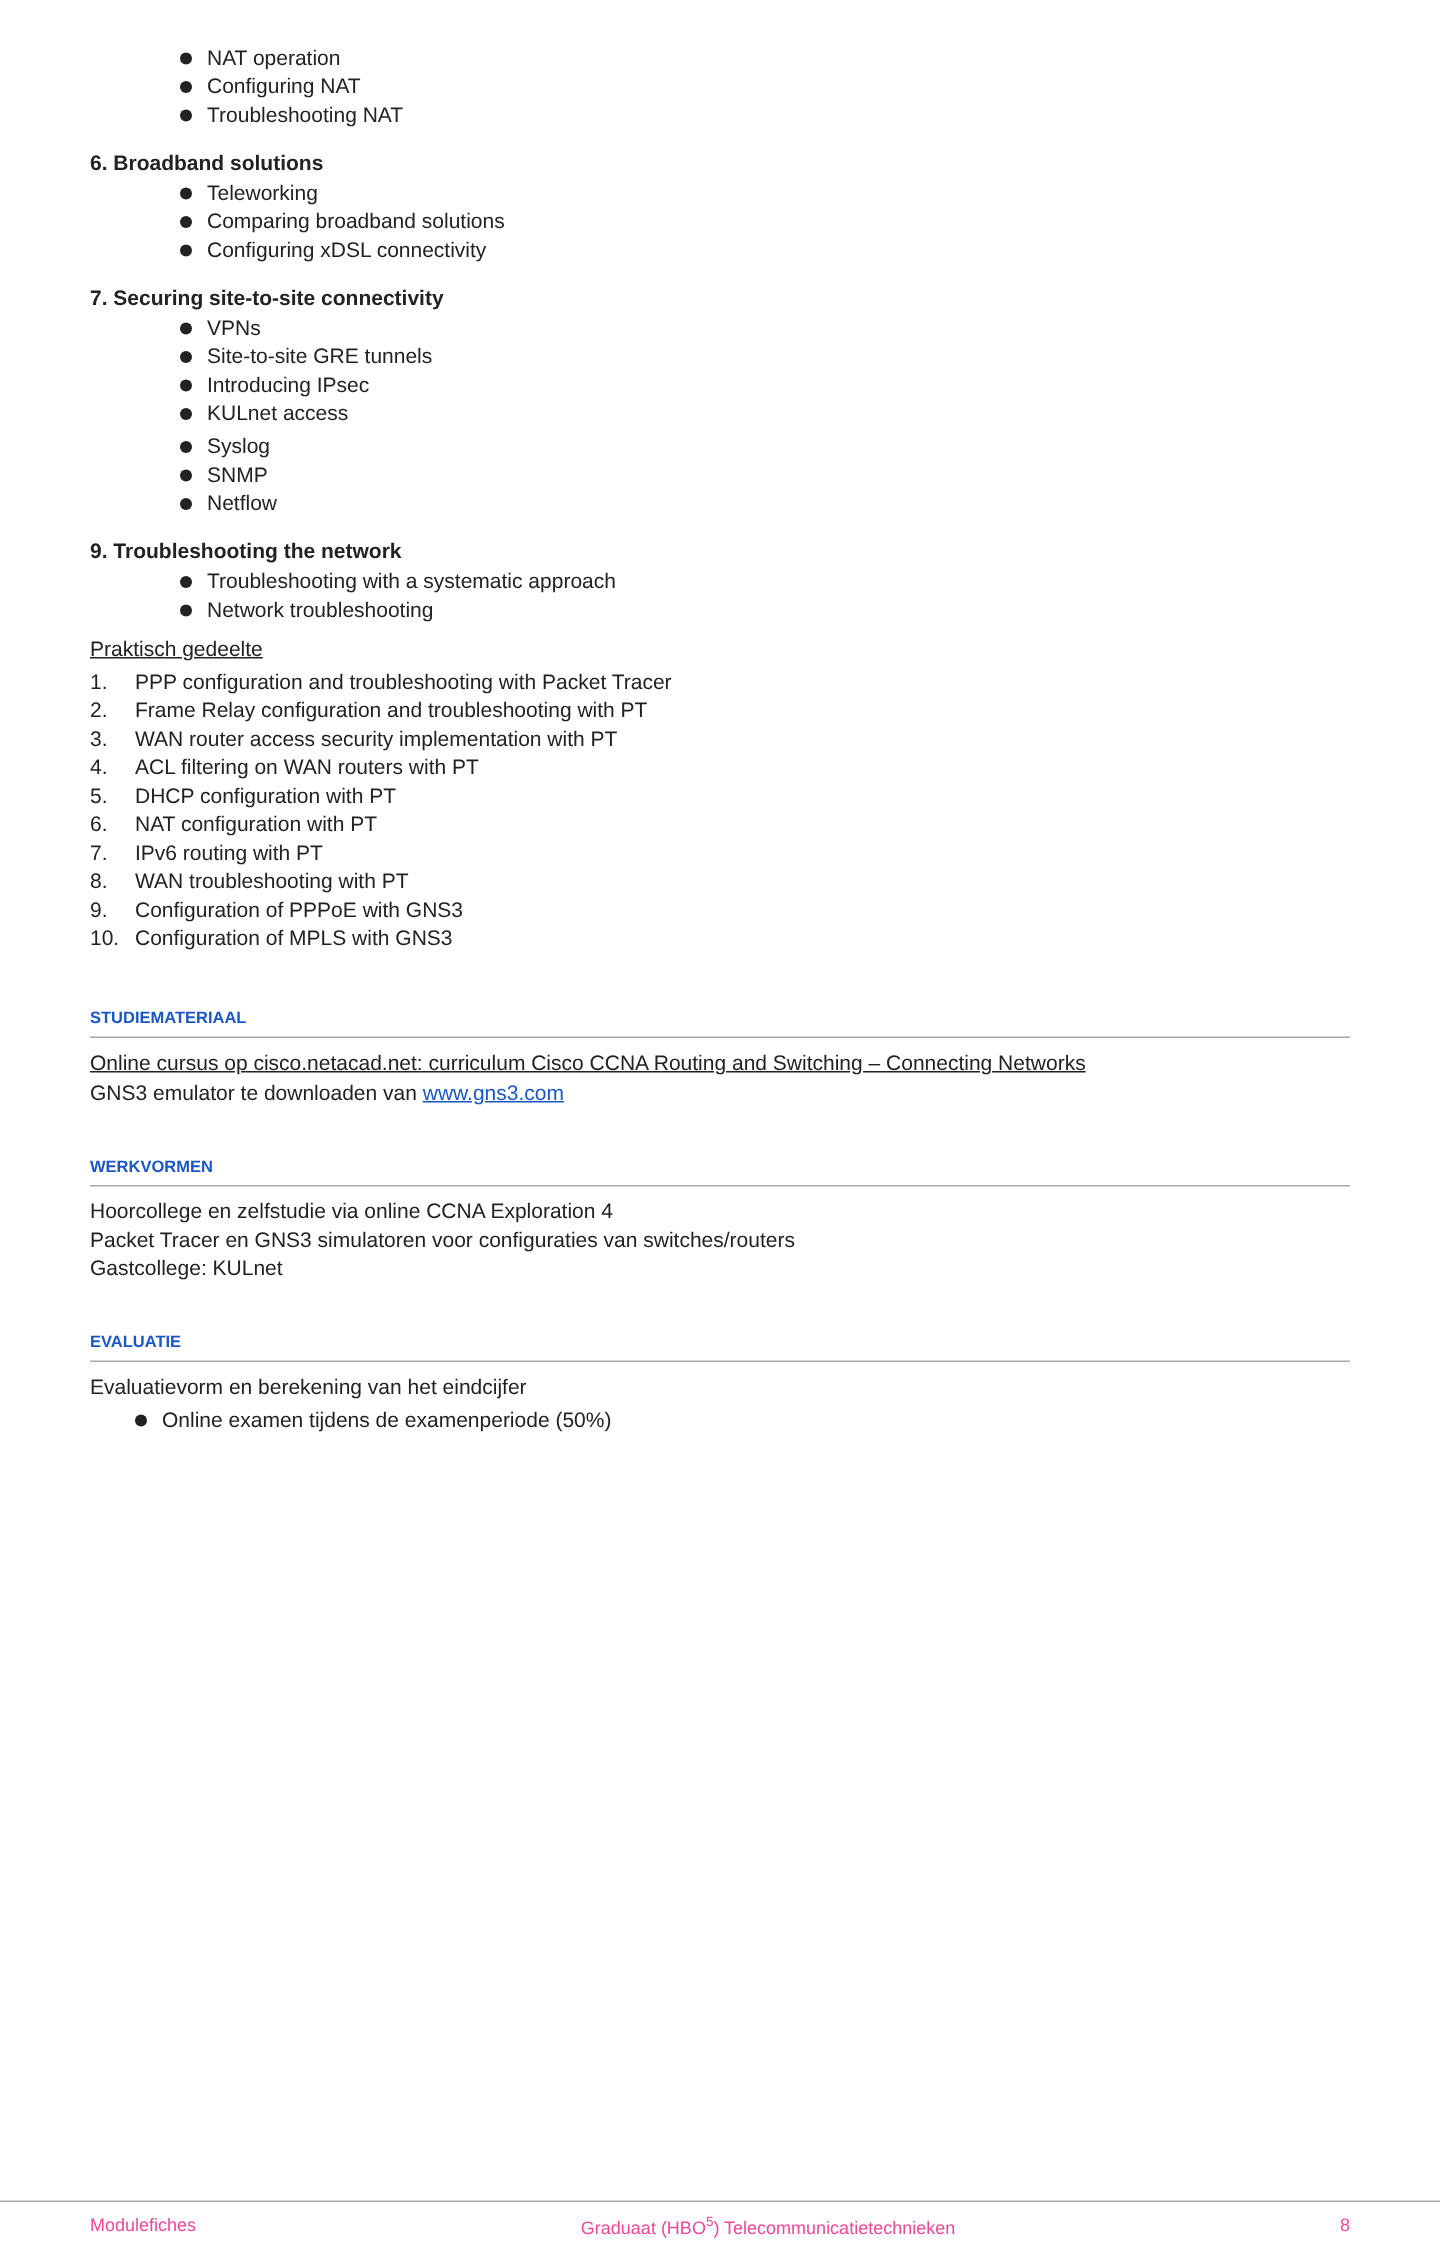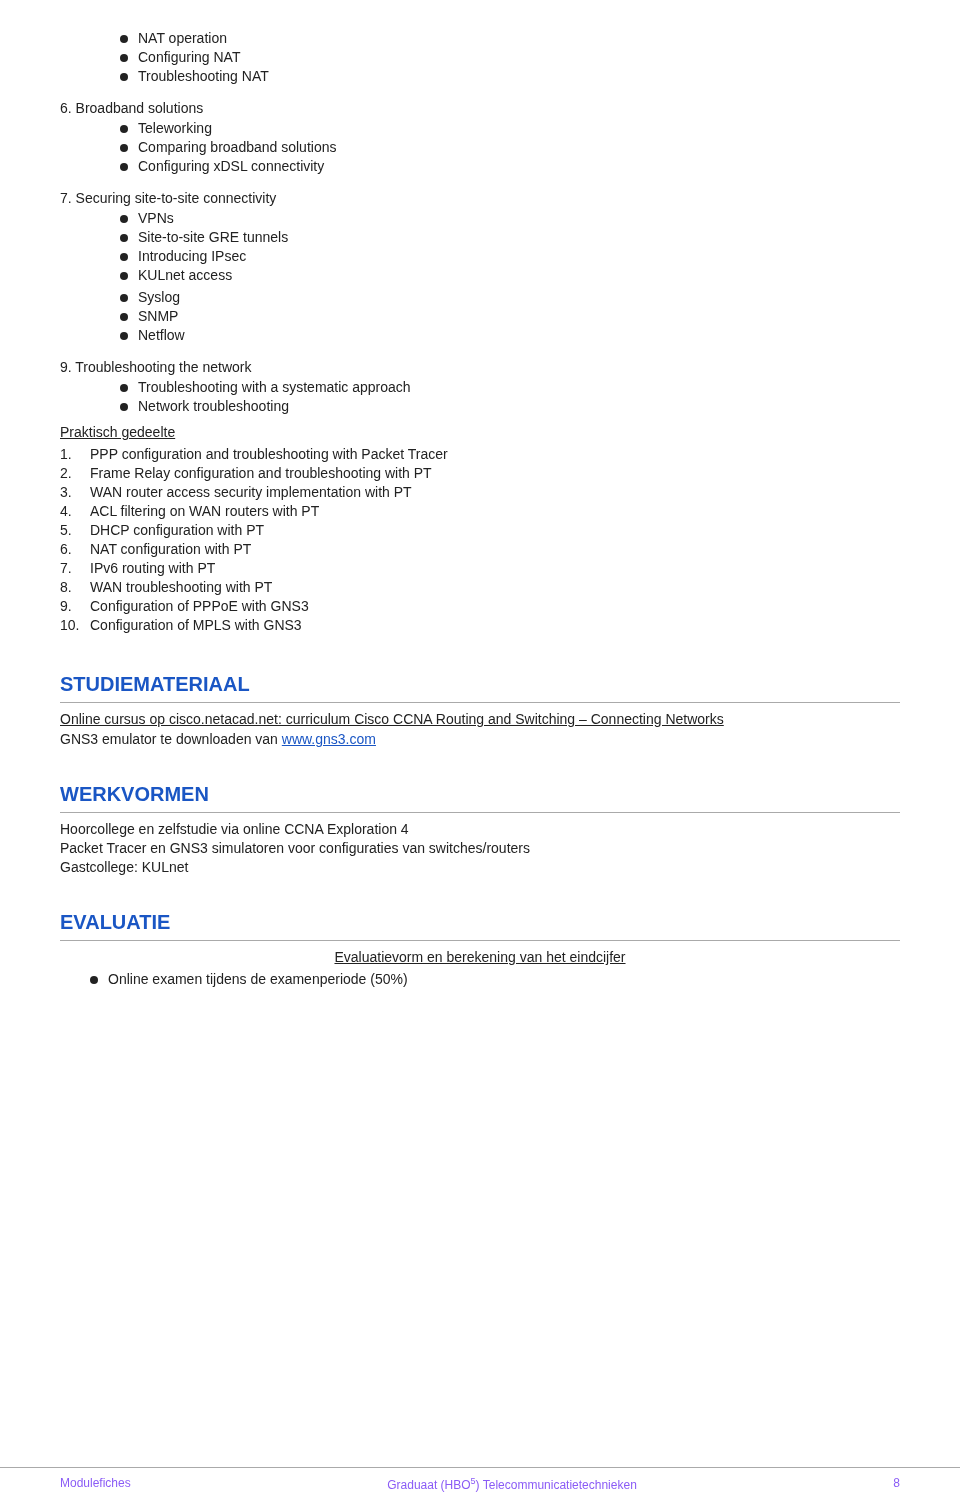--- a/index.html
+++ b/index.html
@@ -29,73 +29,71 @@
       display: inline-block;
       width: 8px;
       height: 8px;
       border-radius: 50%;
       background: #222;
       margin-top: 5px;
       margin-right: 10px;
       flex-shrink: 0;
     }
     .section-heading {
-      font-weight: normal;
+      font-weight: bold;
       margin-bottom: 4px;
       margin-top: 16px;
     }
     .indent-1 { padding-left: 30px; }
     .indent-2 { padding-left: 60px; }
     .numbered-section {
       margin-bottom: 2px;
     }
     .praktisch-heading {
       text-decoration: underline;
       font-weight: normal;
       margin-top: 8px;
       margin-bottom: 6px;
     }
     .studiemateriaal-section {
       margin-top: 40px;
     }
     .section-title-blue {
       color: #1a56c4;
       font-weight: bold;
-      font-size: 20px;
+      font-size: 11px;
       margin-bottom: 6px;
     }
     .divider {
       border: none;
       border-top: 1px solid #aaa;
       margin-bottom: 8px;
     }
     .link-text {
       color: #1a56c4;
       text-decoration: underline;
     }
     .werkvormen-section {
       margin-top: 36px;
     }
     .evaluatie-section {
       margin-top: 36px;
     }
     .underline-text {
-      text-decoration: underline;
-      text-align: center;
     }
     .footer {
       position: absolute;
       bottom: 20px;
       left: 0;
       right: 0;
       display: flex;
       justify-content: space-between;
       padding: 0 60px;
       font-size: 12px;
-      color: #8b5cf6;
+      color: #ec4899;
       border-top: 1px solid #aaa;
       padding-top: 8px;
     }
     .footer-center {
       text-align: center;
     }
     sup {
       font-size: 9px;
     }
     .main-content {

